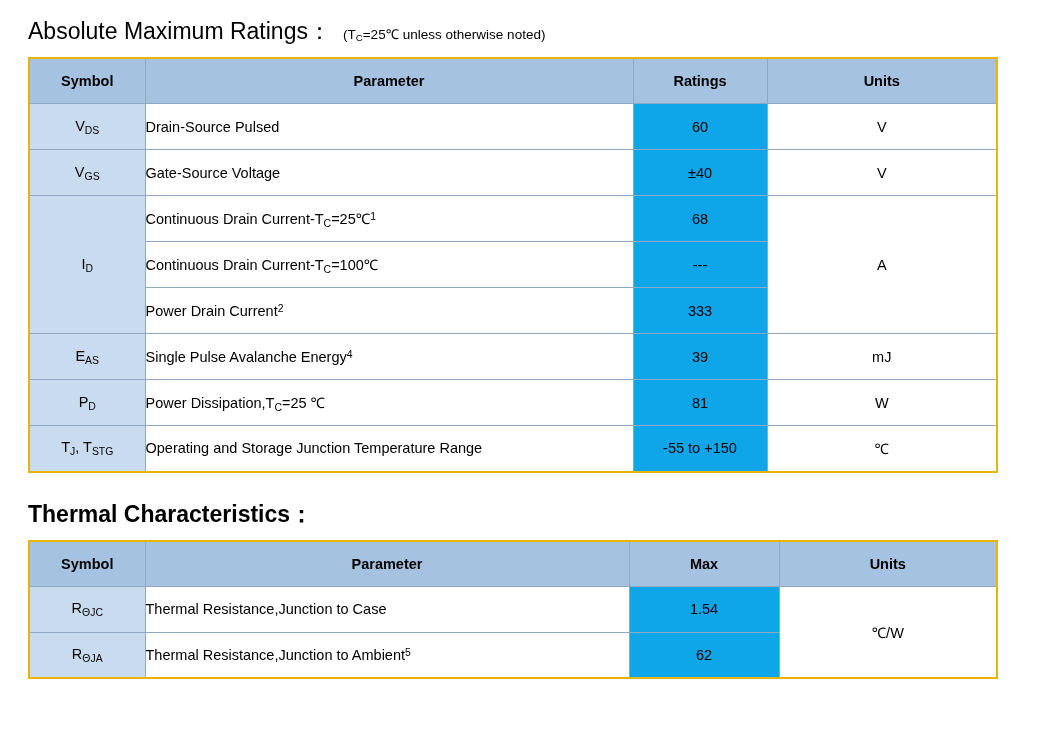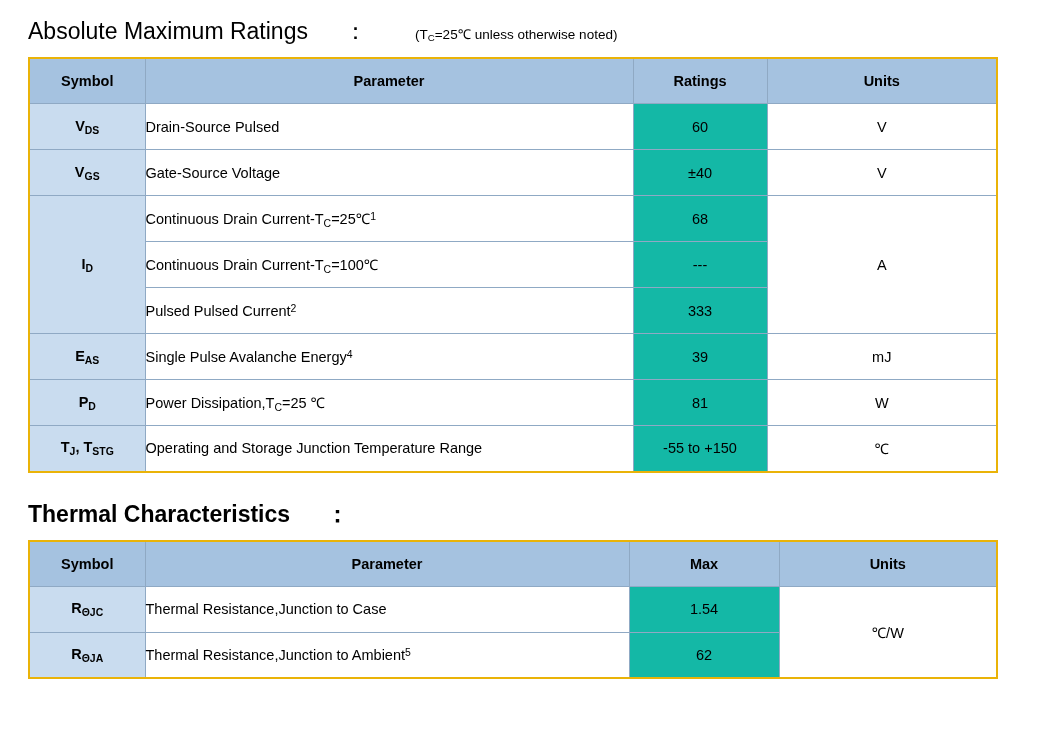--- a/index.html
+++ b/index.html
@@ -21,21 +21,20 @@
     box-sizing: border-box;
     padding: 8px 28px 0 28px;
   }
   h1.section-title {
     font-size: 23px;
     font-weight: normal;
     margin: 8px 0 10px 0;
     letter-spacing: 0px;
     display: flex;
     align-items: baseline;
-    gap: 36px;
   }
   h1.section-title .note {
     font-size: 13.5px;
     margin-left: 12px;
   }
   .sub {
     font-size: 0.72em;
     vertical-align: -0.25em;
   }
   .sup {
@@ -56,31 +55,31 @@
   .hdr {
     background: #a5c2e0;
     font-weight: bold;
     font-size: 14.5px;
     text-align: center;
     height: 44px;
   }
   .symcell {
     background: #c9dcef;
     text-align: center;
-    font-weight: bold;
+    font-weight: normal;
     font-size: 14.5px;
   }
   .paramcell {
     background: #ffffff;
     text-align: left;
     font-size: 14.5px;
     padding-left: 16px;
   }
   .valcell {
-    background: #14b8a6;
+    background: #0ea5e9;
     text-align: center;
     font-size: 14.5px;
   }
   .unitcell {
     background: #ffffff;
     text-align: center;
     font-size: 14.5px;
   }
   tr.r {
     height: 46px;
@@ -150,21 +149,21 @@
         <td class="valcell">68</td>
         <td class="unitcell" rowspan="3">A</td>
       </tr>
 
       <tr class="r">
         <td class="paramcell"><span class="nowrap"><span>Continuous Drain Current-T</span><span class="sub">C</span><span>=100℃</span></span></td>
         <td class="valcell">---</td>
       </tr>
 
       <tr class="r">
-        <td class="paramcell"><span class="nowrap"><span>Pulsed Pulsed Current</span><span class="sup">2</span></span></td>
+        <td class="paramcell"><span class="nowrap"><span>Power Drain Current</span><span class="sup">2</span></span></td>
         <td class="valcell">333</td>
       </tr>
 
       <tr class="r">
         <td class="symcell"><span>E</span><span class="sub">AS</span></td>
         <td class="paramcell"><span class="nowrap"><span>Single Pulse Avalanche Energy</span><span class="sup">4</span></span></td>
         <td class="valcell">39</td>
         <td class="unitcell">mJ</td>
       </tr>
 

